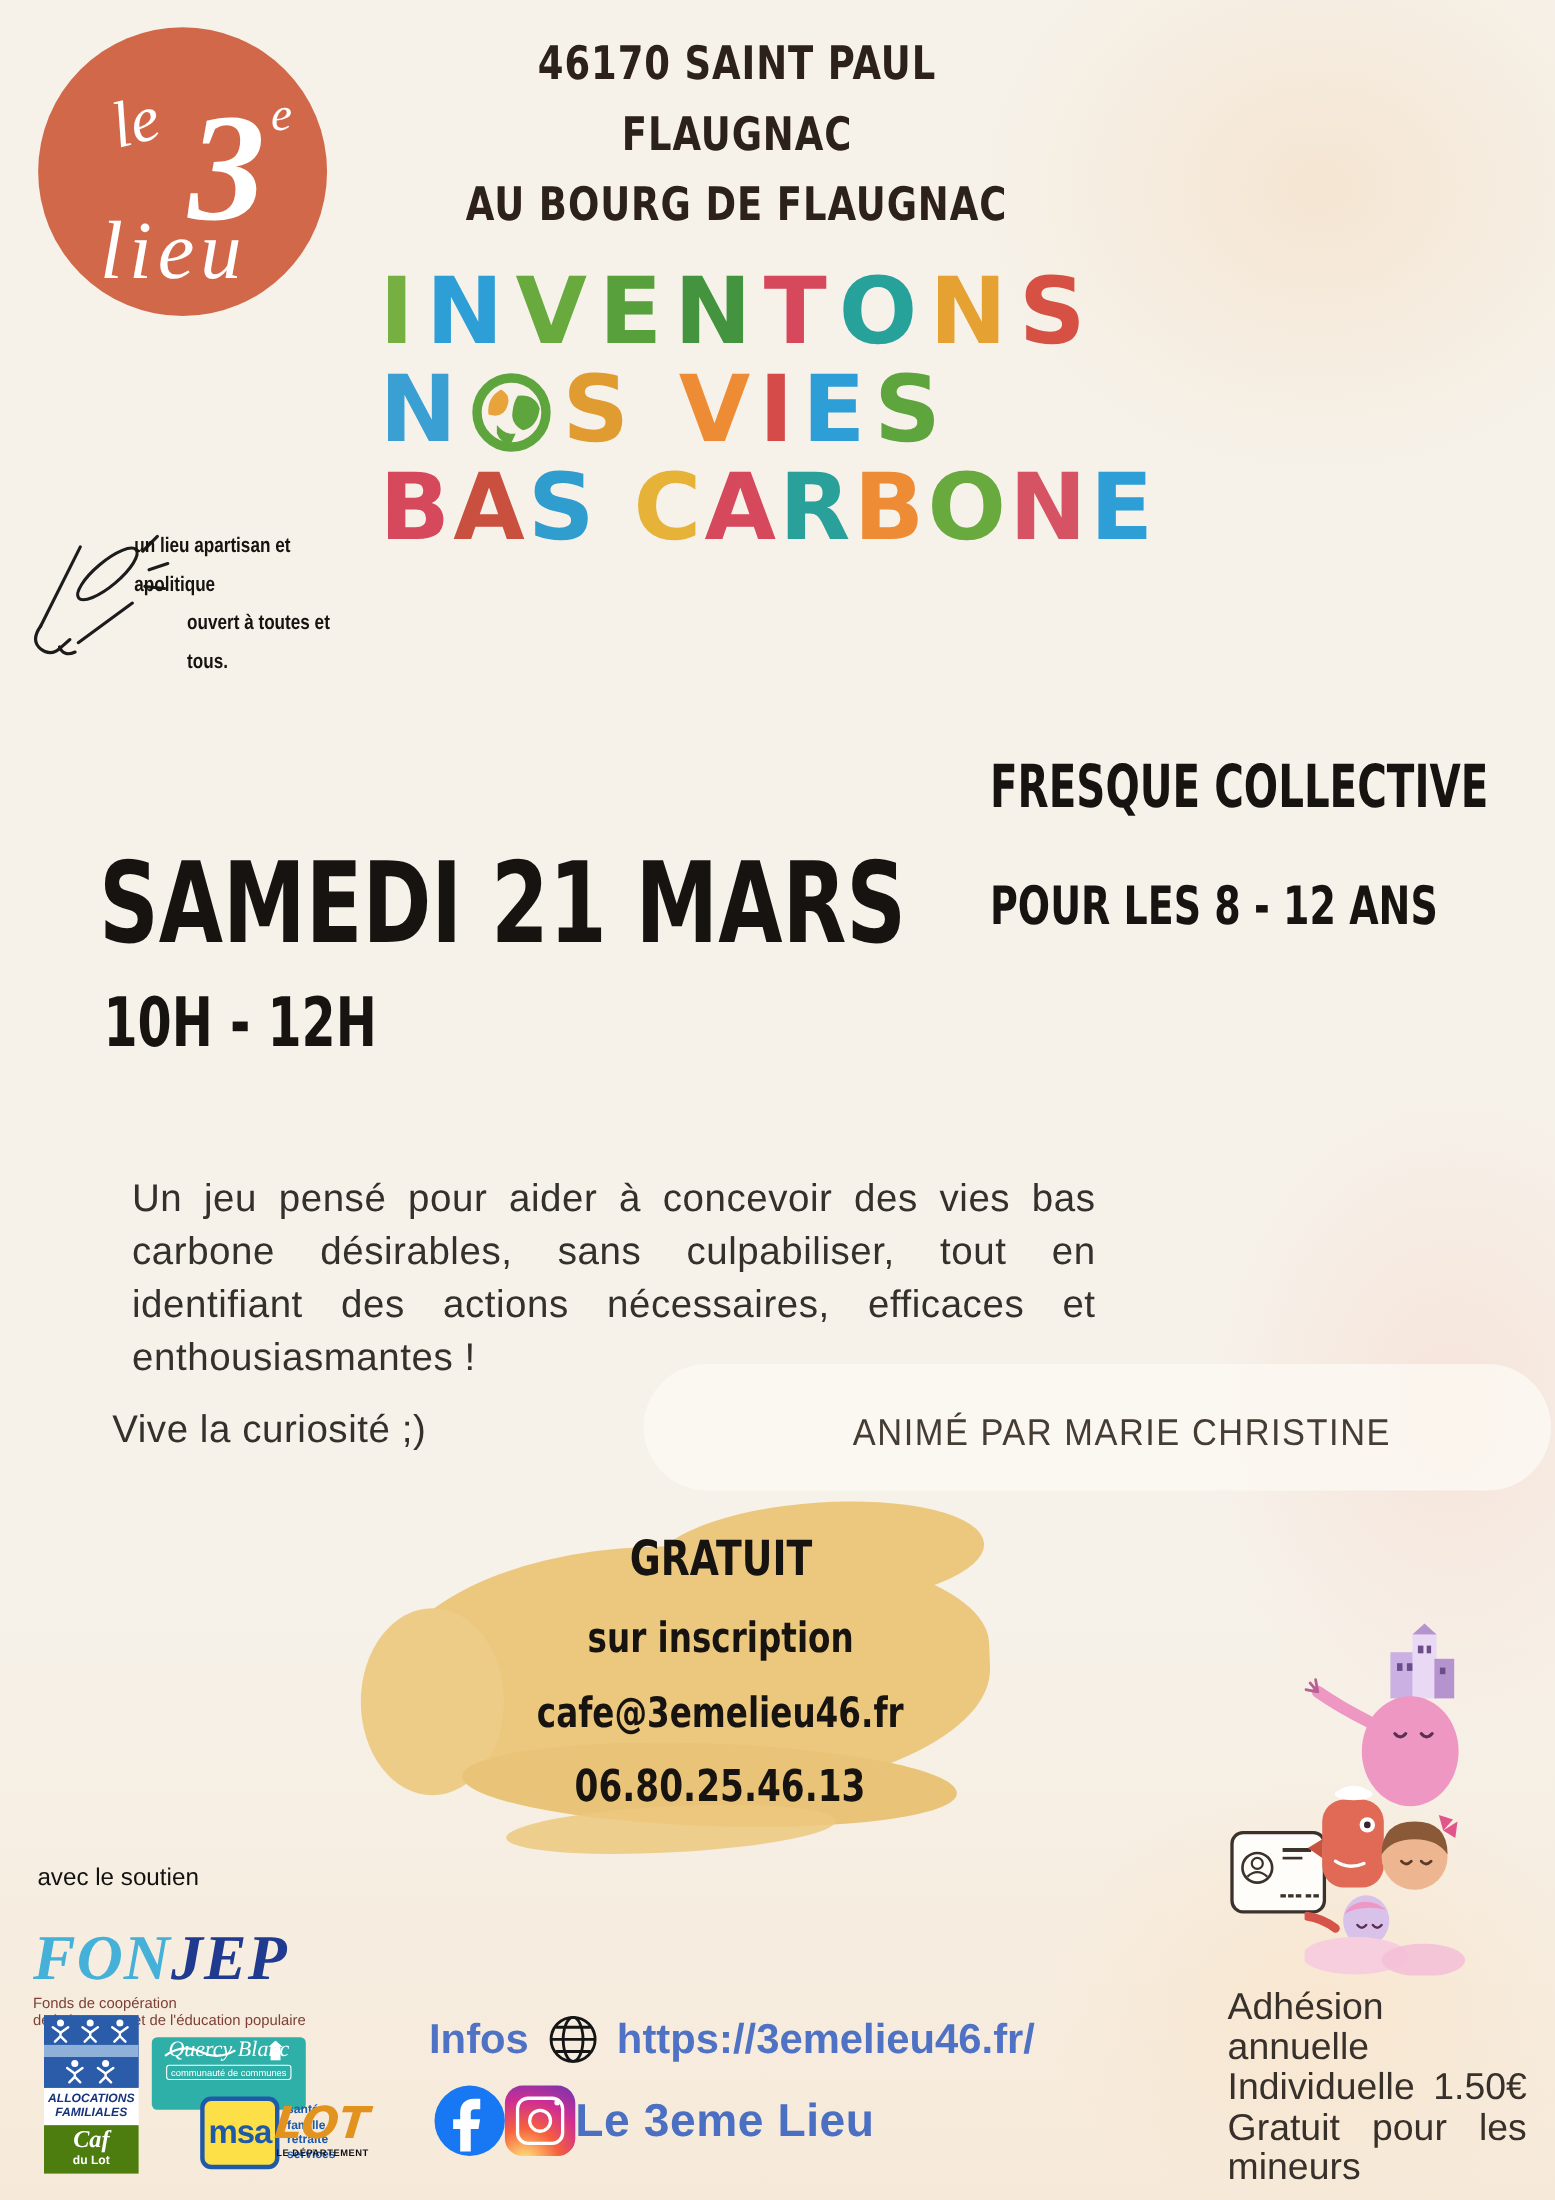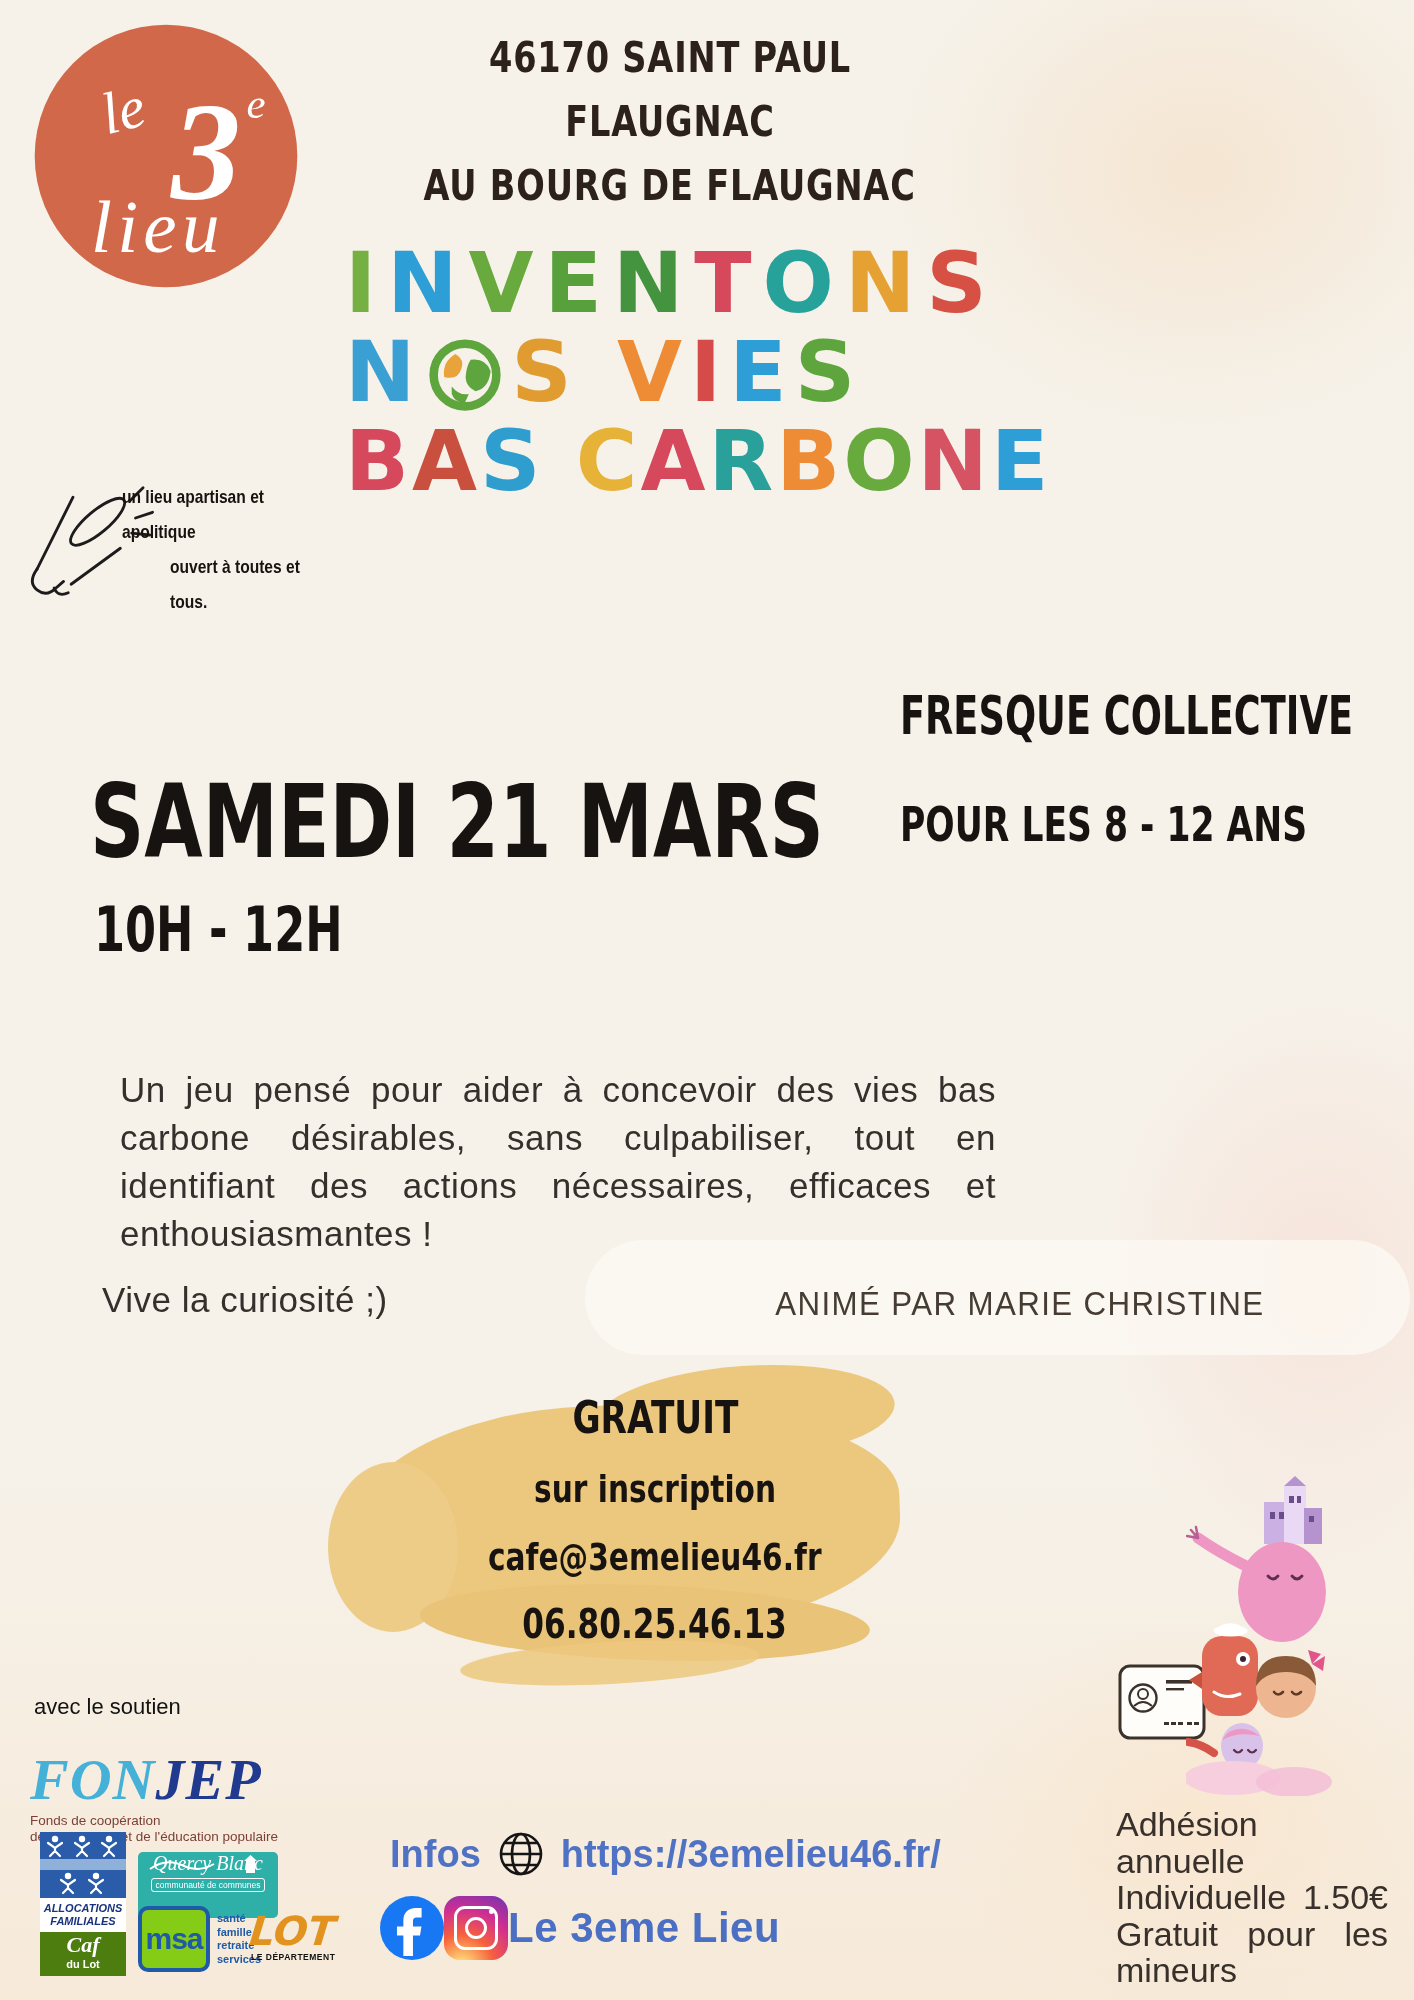--- a/index.html
+++ b/index.html
@@ -89,33 +89,33 @@
   .caf-mid{width:86px;background:#fff;text-align:center;font-weight:700;font-style:italic;
            font-size:11px;line-height:13px;color:#17337c;padding:4px 0;}
   .caf-green{width:86px;height:44px;background:#4d7c0f;text-align:center;color:#fff;}
   .caf-script{font-family:"Liberation Serif",serif;font-style:italic;font-weight:700;font-size:22px;line-height:26px;}
   .caf-dulot{font-size:11px;font-weight:700;line-height:12px;}
   .quercy{left:138px;top:1832px;width:140px;height:66px;background:#2eb0a9;border-radius:5px;position:relative;color:#fff;text-align:center;}
   .q-deco{position:absolute;left:6px;top:3px;width:128px;height:20px;}
   .q-name{margin-top:20px;font-family:"Liberation Serif",serif;font-style:italic;font-size:20px;line-height:22px;}
   .q-sub{display:inline-block;margin-top:3px;border:1.5px solid #fff;border-radius:3px;font-size:8.5px;padding:0 4px;line-height:12px;}
   .msa{left:138px;top:1906px;display:flex;gap:7px;align-items:flex-start;}
-  .msa-box{width:64px;height:58px;border:4px solid #1f5aa8;border-radius:10px;background:#84cc16;
+  .msa-box{width:64px;height:58px;border:4px solid #1f5aa8;border-radius:10px;background:#fde047;
            display:flex;align-items:center;justify-content:center;
-           font-weight:800;font-size:30px;letter-spacing:-1px;color:#1f5aa8;}
+           font-weight:800;font-size:30px;letter-spacing:-1px;color:#1f5aa8;margin-left:44px;}
   .msa-words{font-size:11px;line-height:13.5px;color:#1f5aa8;font-weight:700;padding-top:6px;}
   .lot{left:250px;top:1910px;text-align:right;}
   .lot-name{font-family:"DejaVu Sans",sans-serif;font-weight:800;font-style:italic;font-size:40px;line-height:42px;color:#e2921e;transform:skewX(-6deg);display:inline-block;}
   .lot-sub{font-size:8.5px;font-weight:700;color:#111;letter-spacing:.5px;}
 
   
   .infoline{left:390px;top:1830px;display:flex;align-items:center;gap:16px;
             font-size:38px;font-weight:700;color:#4f72c4;white-space:nowrap;}
   .webglobe{width:48px;height:48px;}
-  .socialline{left:380px;top:1896px;display:flex;align-items:center;text-align:right;}
+  .socialline{left:395px;top:1896px;display:flex;align-items:center;text-align:right;}
   .fb{width:64px;height:64px;border-radius:50%;background:#1877f2;display:flex;align-items:center;justify-content:center;}
   .fb svg{width:64px;height:64px;}
   .ig{width:64px;height:64px;border-radius:16px;position:relative;
       background:radial-gradient(circle at 28% 110%,#fed373 8%,#f6603d 38%,#cf2e92 68%,#6a35b5 100%);}
   .ig-frame{position:absolute;left:10px;top:10px;width:38px;height:38px;border:3.5px solid #fff;border-radius:11px;}
   .ig-lens{position:absolute;left:21px;top:21px;width:16px;height:16px;border:3.5px solid #fff;border-radius:50%;}
   .ig-dot{position:absolute;right:14px;top:13px;width:5px;height:5px;background:#fff;border-radius:50%;}
   .sname{font-size:42px;font-weight:700;color:#4a6fc3;letter-spacing:.5px;}
 
   

